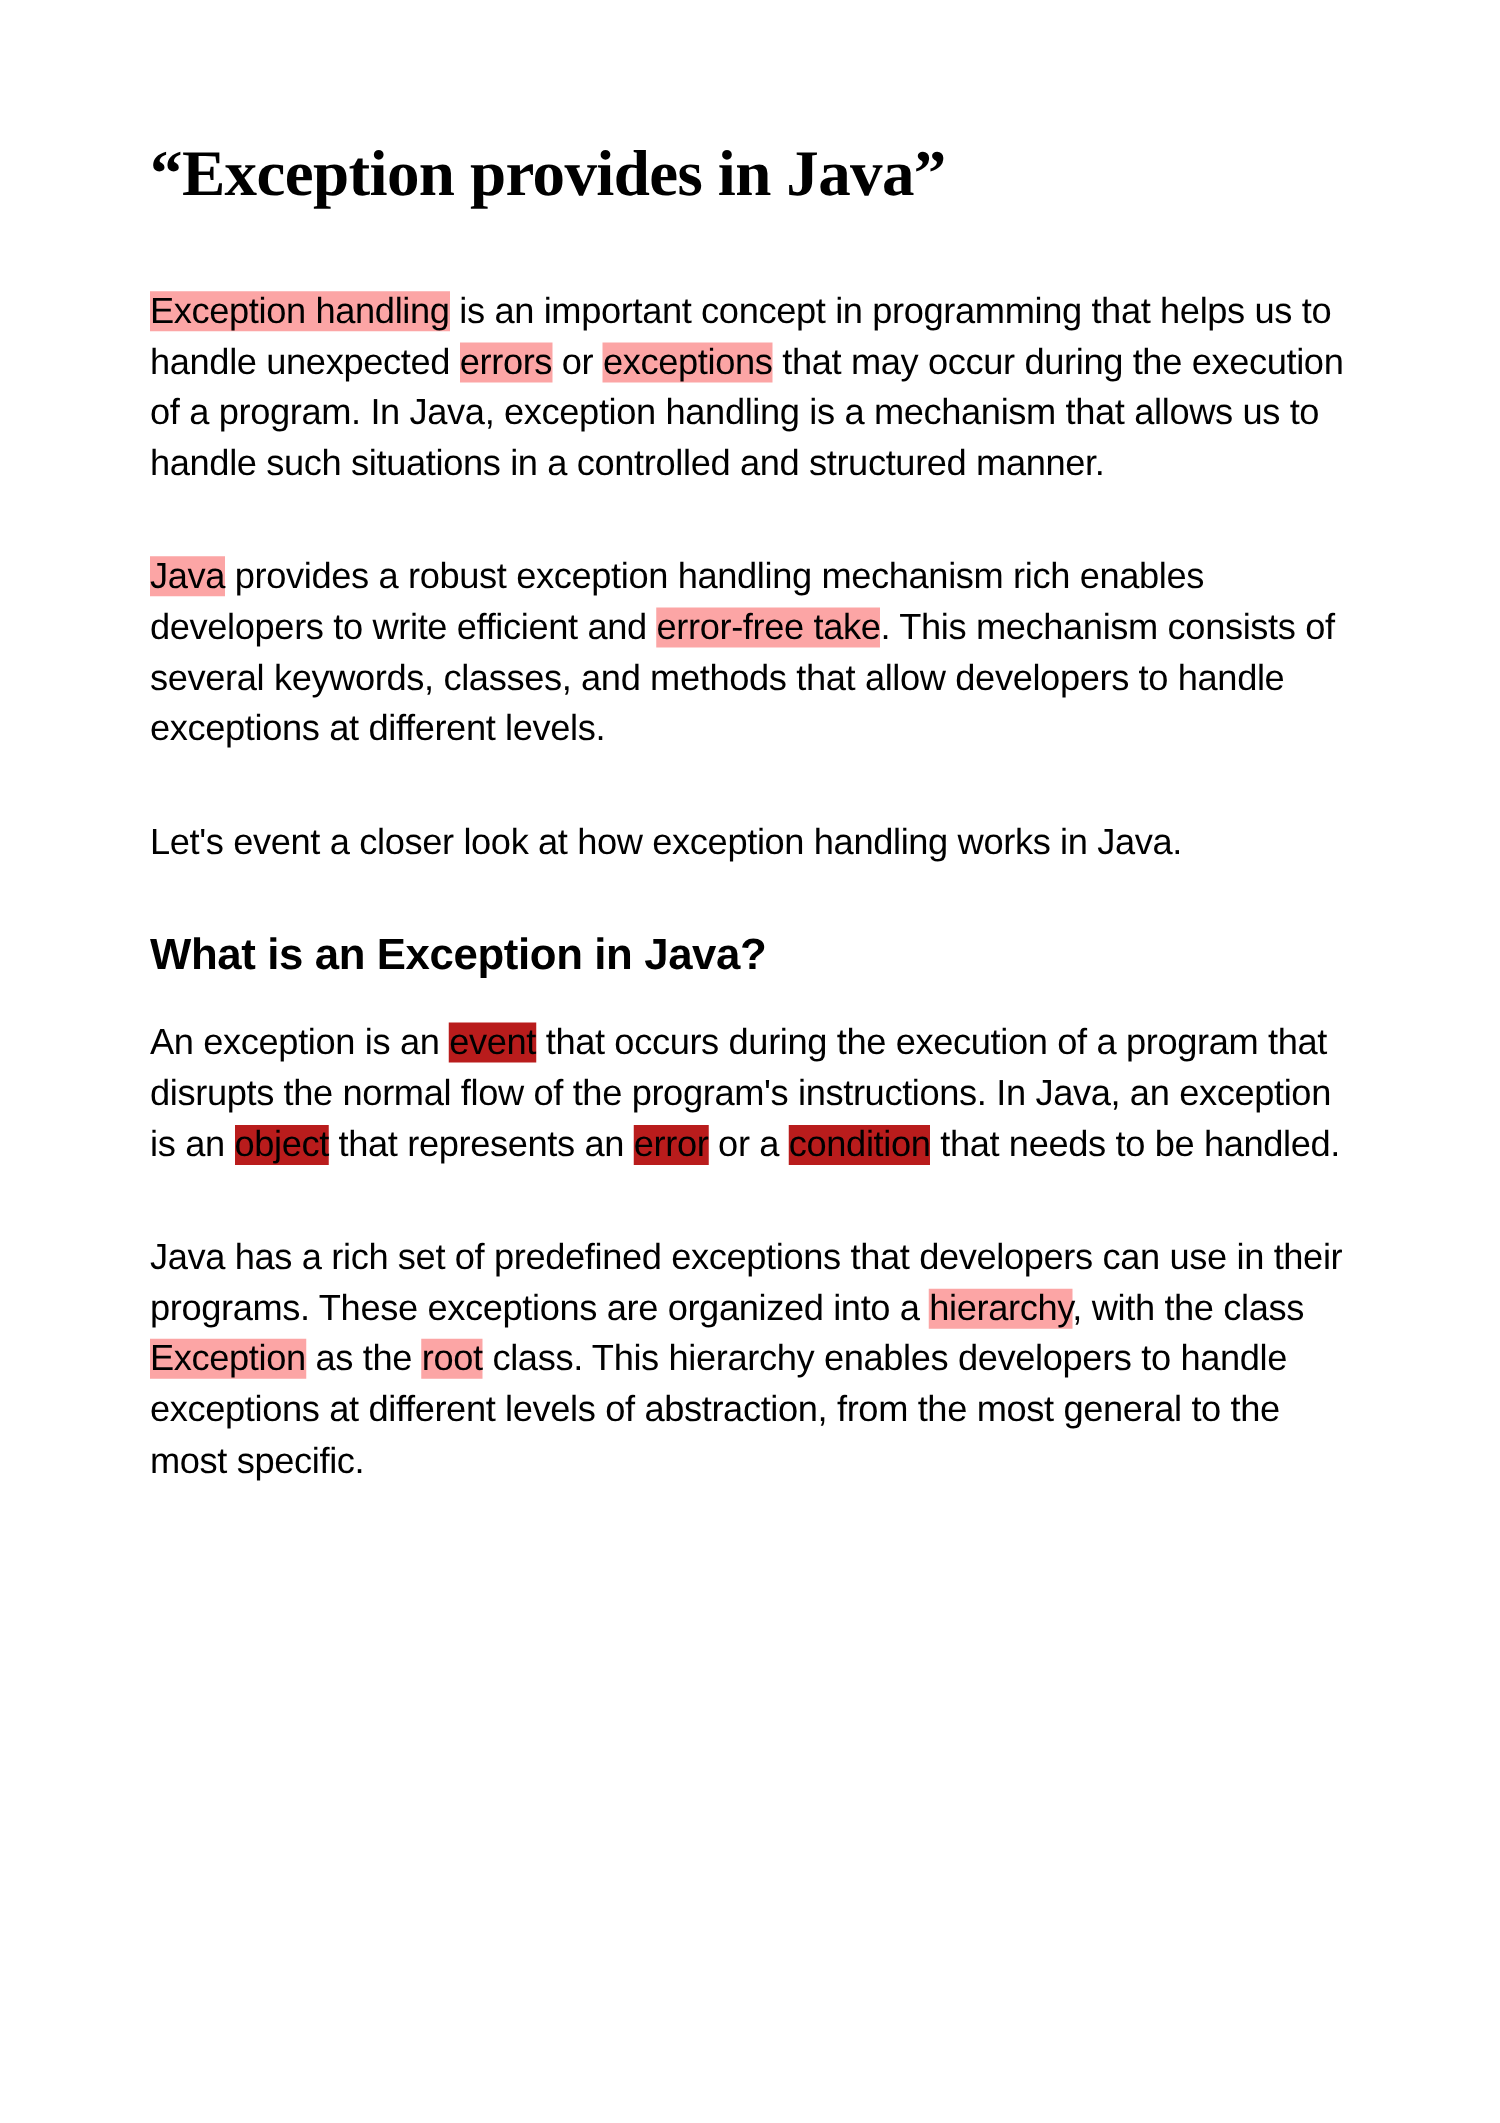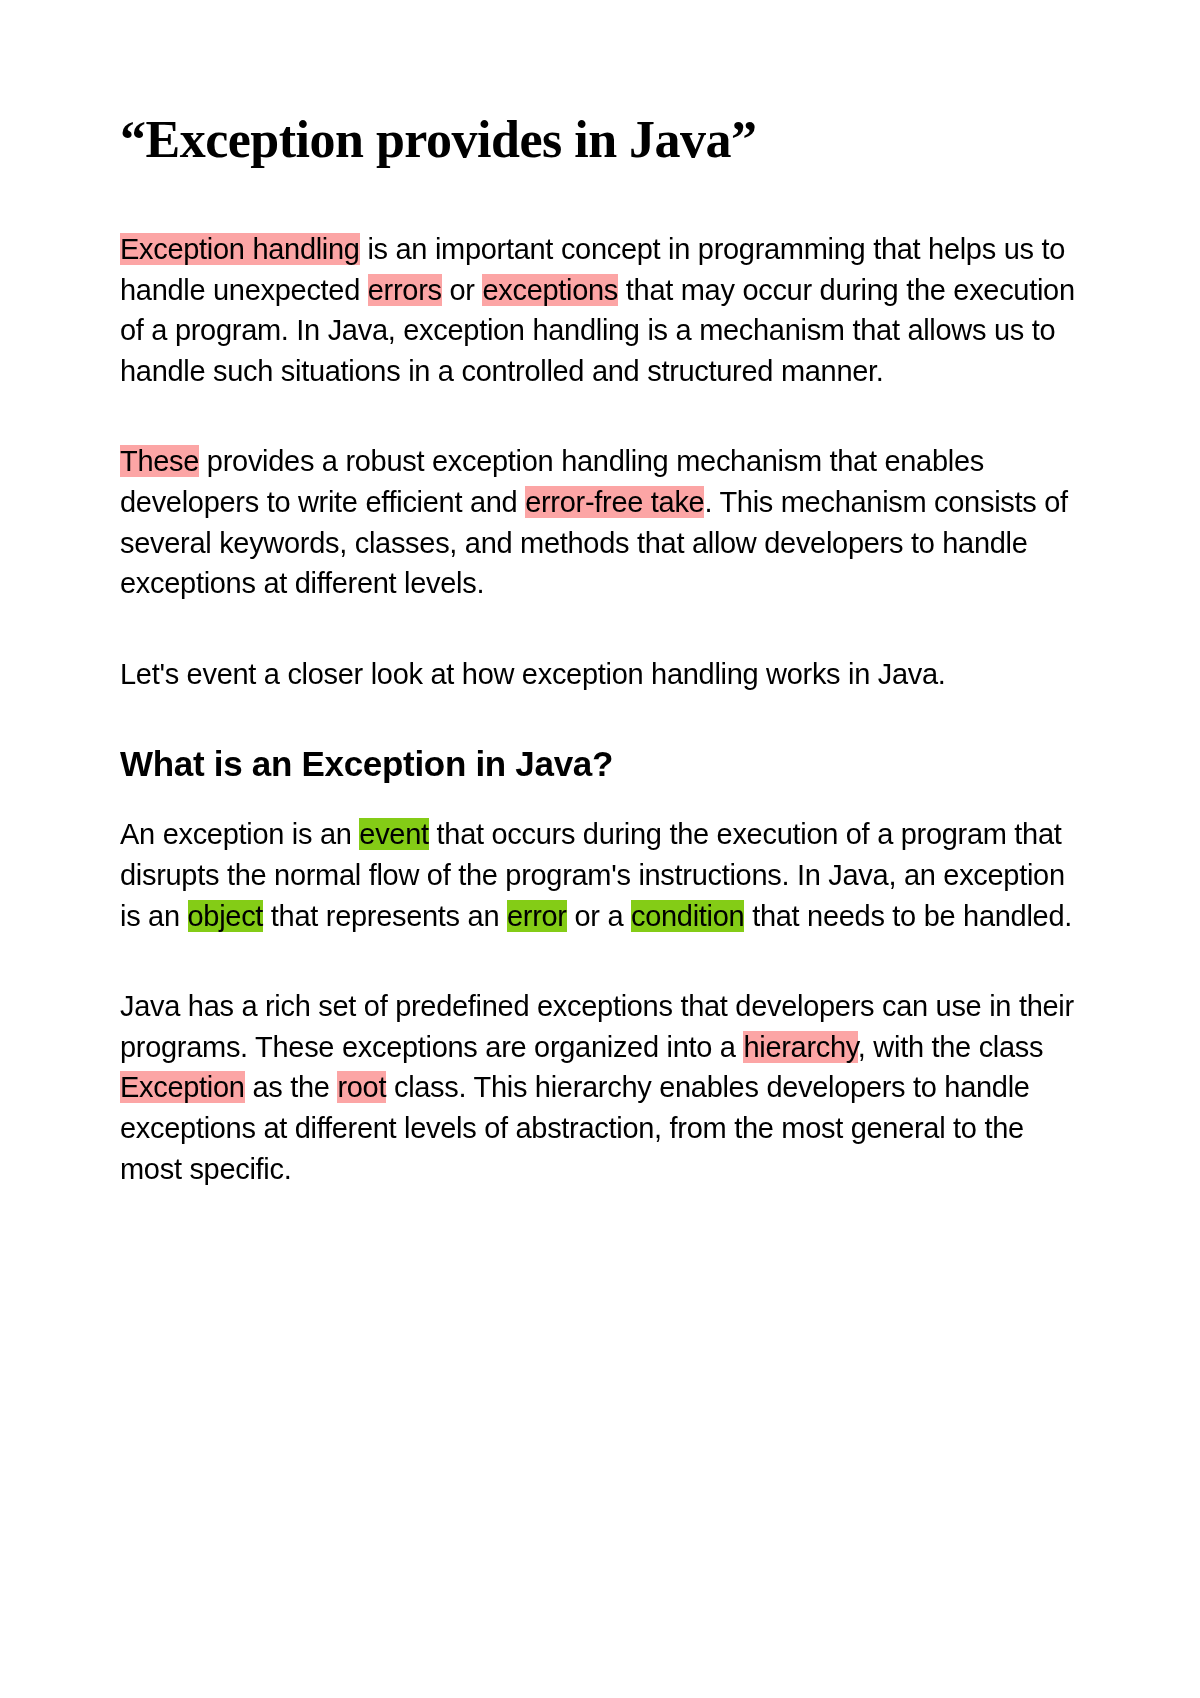--- a/index.html
+++ b/index.html
@@ -31,34 +31,34 @@
     h2.sub-heading {
       font-size: 35px;
       font-weight: bold;
       margin-bottom: 30px;
       letter-spacing: -0.3px;
     }
     .hl-yellow {
       background-color: #fca5a5;
     }
     .hl-cyan {
-      background-color: #84cc16;
+      background-color: #b91c1c;
     }
   </style>
 </head>
 <body>
 
 <h1 class="main-title">“Exception provides in Java”</h1>
 
 <p class="body-para">
   <span class="hl-yellow">Exception handling</span><span> is an important concept in programming that helps us to handle unexpected </span><span class="hl-yellow">errors</span><span> or </span><span class="hl-yellow">exceptions</span><span> that may occur during the execution of a program. In Java, exception handling is a mechanism that allows us to handle such situations in a controlled and structured manner.</span>
 </p>
 
 <p class="body-para">
-  <span class="hl-yellow">These</span><span> provides a robust exception handling mechanism that enables developers to write efficient and </span><span class="hl-yellow">error-free take</span><span>. This mechanism consists of several keywords, classes, and methods that allow developers to handle exceptions at different levels.</span>
+  <span class="hl-yellow">Java</span><span> provides a robust exception handling mechanism rich enables developers to write efficient and </span><span class="hl-yellow">error-free take</span><span>. This mechanism consists of several keywords, classes, and methods that allow developers to handle exceptions at different levels.</span>
 </p>
 
 <p class="body-para">
   <span>Let's event a closer look at how exception handling works in Java.</span>
 </p>
 
 <h2 class="sub-heading">What is an Exception in Java?</h2>
 
 <p class="body-para">
   <span>An exception is an </span><span class="hl-cyan">event</span><span> that occurs during the execution of a program that disrupts the normal flow of the program's instructions. In Java, an exception is an </span><span class="hl-cyan">object</span><span> that represents an </span><span class="hl-cyan">error</span><span> or a </span><span class="hl-cyan">condition</span><span> that needs to be handled.</span>

